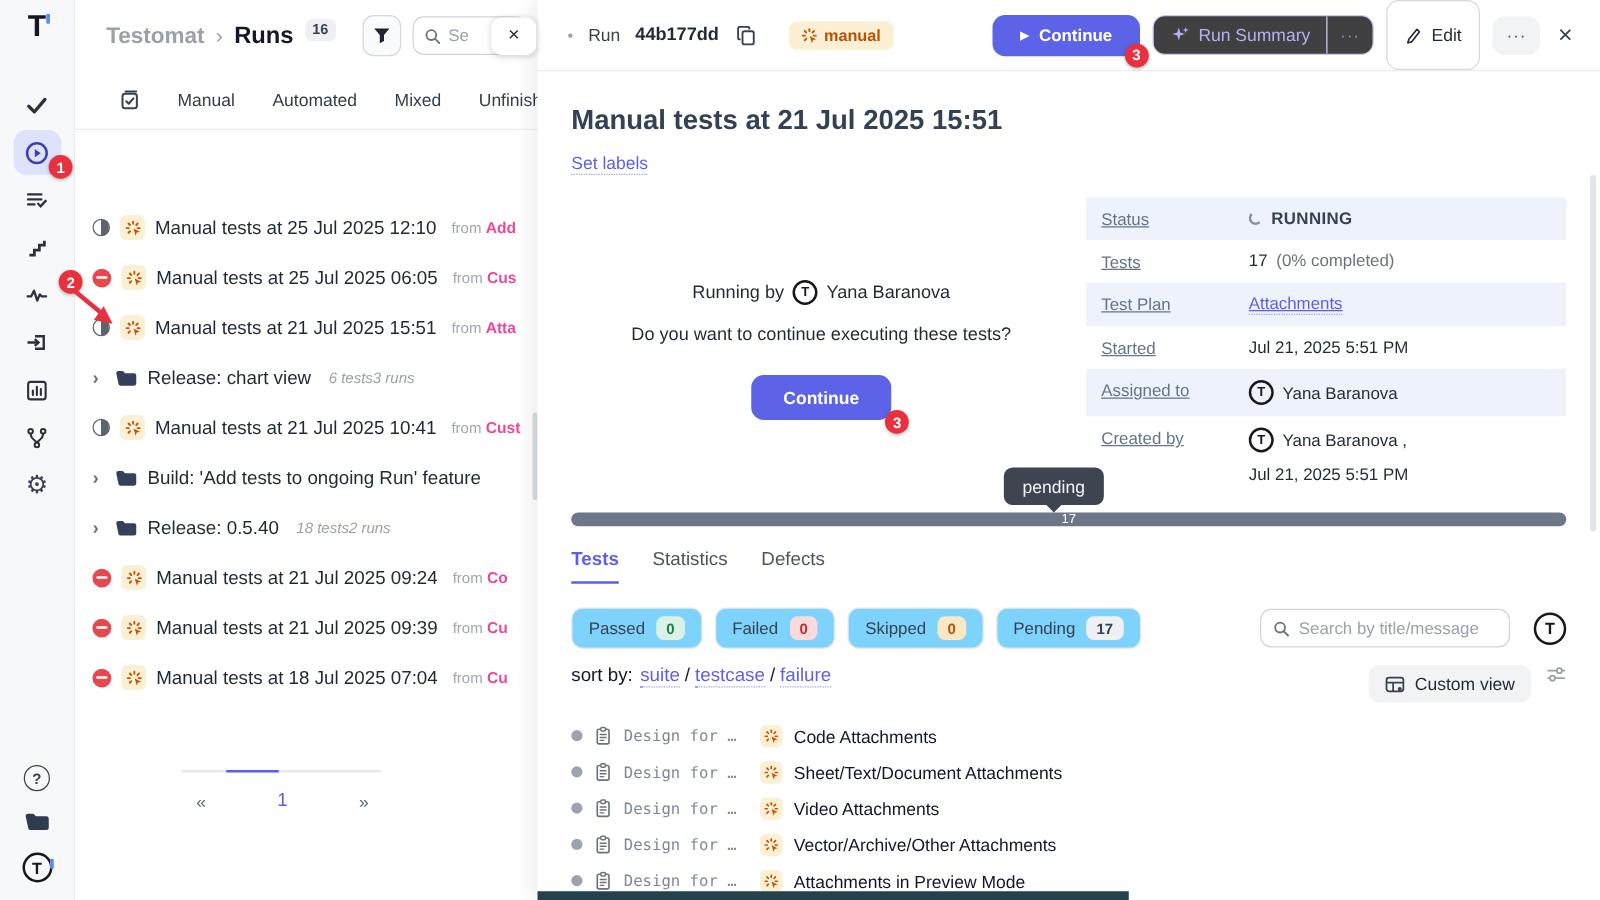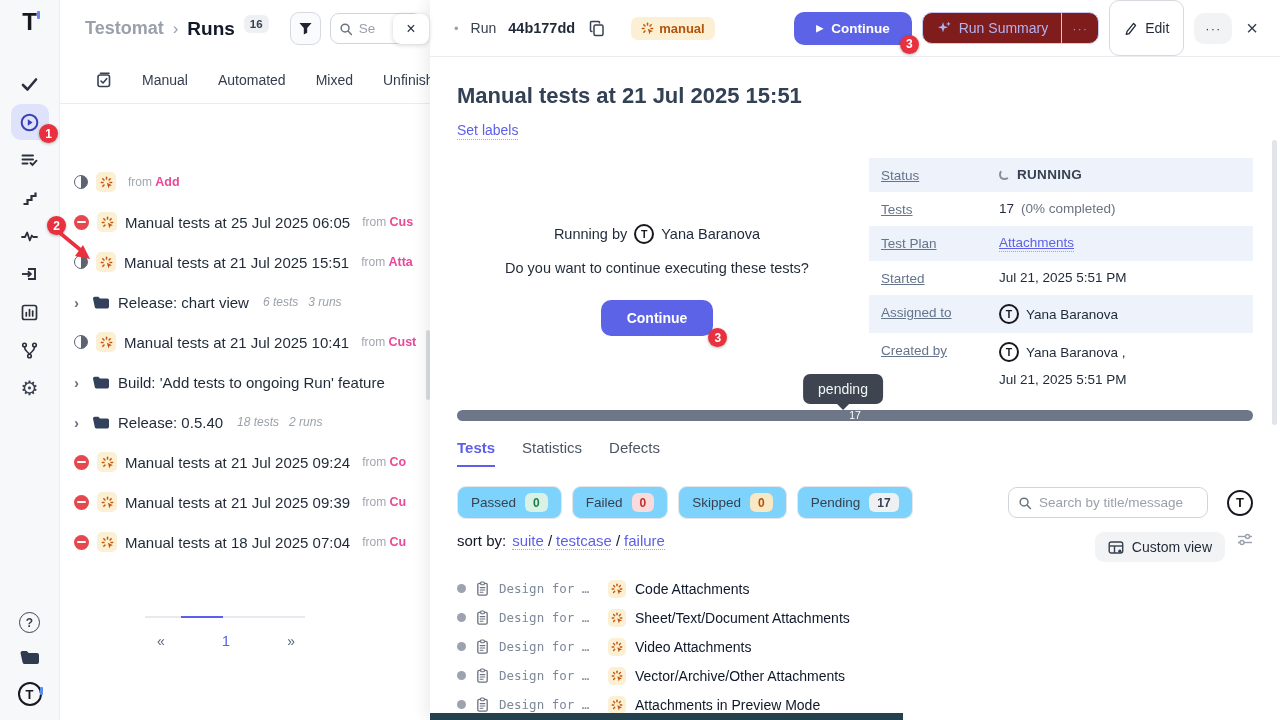--- a/index.html
+++ b/index.html
@@ -37,21 +37,21 @@
   .pl-tab { cursor:default; }
   .runs-list { margin-top:58px; }
   .run-row { height:40px; display:flex; align-items:center; gap:8px; padding:0 6px 0 14px; white-space:nowrap; font-size:15px; color:#1f2937; }
   .st-running { width:14px; height:14px; border-radius:50%; border:1.5px solid #5d6470; background:linear-gradient(90deg,#ffffff 50%,#5d6470 50%); flex:none; }
   .st-failed { width:15px; height:15px; border-radius:50%; background:#e5484d; position:relative; flex:none; }
   .st-failed::after { content:""; position:absolute; left:3px; top:6.5px; width:9px; height:2.4px; background:#fff; border-radius:1px; }
   .spark-badge { width:20px; height:20px; background:#fcf0d4; border-radius:5px; display:flex; align-items:center; justify-content:center; flex:none; }
   .run-from { font-size:12px; color:#a0a6b1; margin-left:4px; }
   .run-from b { color:#ec4899; font-size:12.5px; }
   .folder-caret { color:#6b7280; font-size:15px; font-weight:bold; width:10px; }
-  .folder-meta { font-size:12px; color:#9aa1ac; margin-left:6px; display:flex; gap:10px; }
+  .folder-meta { font-size:12px; color:#9aa1ac; margin-left:6px; display:flex; }
   .pl-scroll { position:absolute; right:2px; top:330px; width:4px; height:70px; background:#d9dee5; border-radius:2px; }
   .pagination { position:absolute; left:85px; top:616px; width:160px; }
   .pg-line { height:2px; background:#e7e9ee; position:relative; }
   .pg-line i { position:absolute; left:36px; width:42px; height:2px; background:#5d5fe8; }
   .pg-row { display:flex; align-items:center; justify-content:space-between; padding:14px 10px 0 12px; font-size:14px; color:#5a6676; }
   .pg-page { color:#5d5fe8; font-size:15px; }
 
   
   .x-clear { position:absolute; left:393px; top:14px; width:36px; height:30px; background:#fff; border-radius:8px; box-shadow:0 1px 5px rgba(0,0,0,.18); display:flex; align-items:center; justify-content:center; font-size:16px; color:#1f2937; z-index:10; }
 
@@ -59,21 +59,21 @@
   .detail { position:absolute; left:430px; top:0; width:850px; height:720px; background:#fff; z-index:5; box-shadow:-5px 0 14px rgba(0,0,0,.07); overflow:hidden; }
   .d-header { height:57px; border-bottom:1px solid #ececf0; display:flex; align-items:center; padding:0 18px 0 24px; gap:12px; }
   .d-bullet { color:#9aa1ac; font-size:13px; }
   .d-runlabel { font-size:14px; color:#374151; }
   .d-runid { font-weight:bold; font-size:14.5px; color:#1f2937; }
   .copy-ic { margin-left:2px; }
   .manual-badge { display:flex; align-items:center; gap:5px; background:#fcf0d4; border-radius:7px; padding:4px 10px; margin-left:14px; font-size:13px; font-weight:600; color:#b45309; }
   .d-right { margin-left:auto; display:flex; align-items:center; gap:10px; }
   .btn-continue { position:relative; display:flex; align-items:center; gap:8px; background:#5d63e6; color:#fff; font-size:13.5px; font-weight:600; border:none; border-radius:10px; padding:9px 22px; font-family:inherit; }
   .play-tri { font-size:9px; }
-  .btn-summary { display:flex; align-items:stretch; border:1px solid #c7c9f5; border-radius:10px; overflow:hidden; background:#7f1d1d; }
+  .btn-summary { display:flex; align-items:stretch; border:1px solid #c7c9f5; border-radius:10px; overflow:hidden; background:#404040; }
   .btn-summary .sum-main { display:flex; align-items:center; gap:7px; padding:7px 13px; color:#b0b4f3; font-size:14px; }
   .btn-summary .sum-more { border-left:1px solid #c7c9f5; padding:7px 10px; color:#8a8ef0; font-size:13px; display:flex; align-items:center; letter-spacing:1px; }
   .btn-edit { display:flex; align-items:center; gap:7px; border:1px solid #d6d9de; border-radius:10px; background:#fff; padding:19px 14px; font-size:14px; color:#1f2937; font-family:inherit; }
   .btn-more { background:#f2f3f5; border:none; border-radius:10px; padding:8px 11px; font-size:13px; color:#374151; letter-spacing:1px; font-family:inherit; }
   .d-close { font-size:20px; color:#374151; padding:0 4px; }
 
   .d-content { padding:0 27px; }
   .d-title { margin-top:26px; font-size:22px; font-weight:bold; color:#334155; }
   .set-labels { display:inline-block; margin-top:13px; font-size:14px; color:#5d5fe8; border-bottom:1px dotted #9ea0f0; padding-bottom:1px; }
 
@@ -279,20 +279,21 @@
               <line x1="6.5" y1="1.3" x2="6.5" y2="3"></line>
               <line x1="2.8" y1="2.8" x2="4" y2="4"></line>
               <line x1="1.3" y1="6.5" x2="3" y2="6.5"></line>
               <line x1="2.8" y1="10.2" x2="4" y2="9"></line>
               <line x1="10.2" y1="2.8" x2="9" y2="4"></line>
               <line x1="11.7" y1="6.5" x2="10" y2="6.5"></line>
             </g>
             <path d="M6.8 6.8 L12 9.3 L9.4 10 L8.5 12.5 Z" fill="#c4560a"></path>
           </svg>
         </span>
+      <span class="run-title">Manual tests at 25 Jul 2025 12:10</span>
       <span class="run-from"><span>from</span> <b>Add</b></span>
     </div>
     <div class="run-row">
       <span class="st-failed"></span>
       <span class="spark-badge">
           <svg width="13" height="13" viewBox="0 0 13 13">
             <g stroke="#c4560a" stroke-width="1.5" stroke-linecap="round">
               <line x1="6.5" y1="1.3" x2="6.5" y2="3"></line>
               <line x1="2.8" y1="2.8" x2="4" y2="4"></line>
               <line x1="1.3" y1="6.5" x2="3" y2="6.5"></line>

